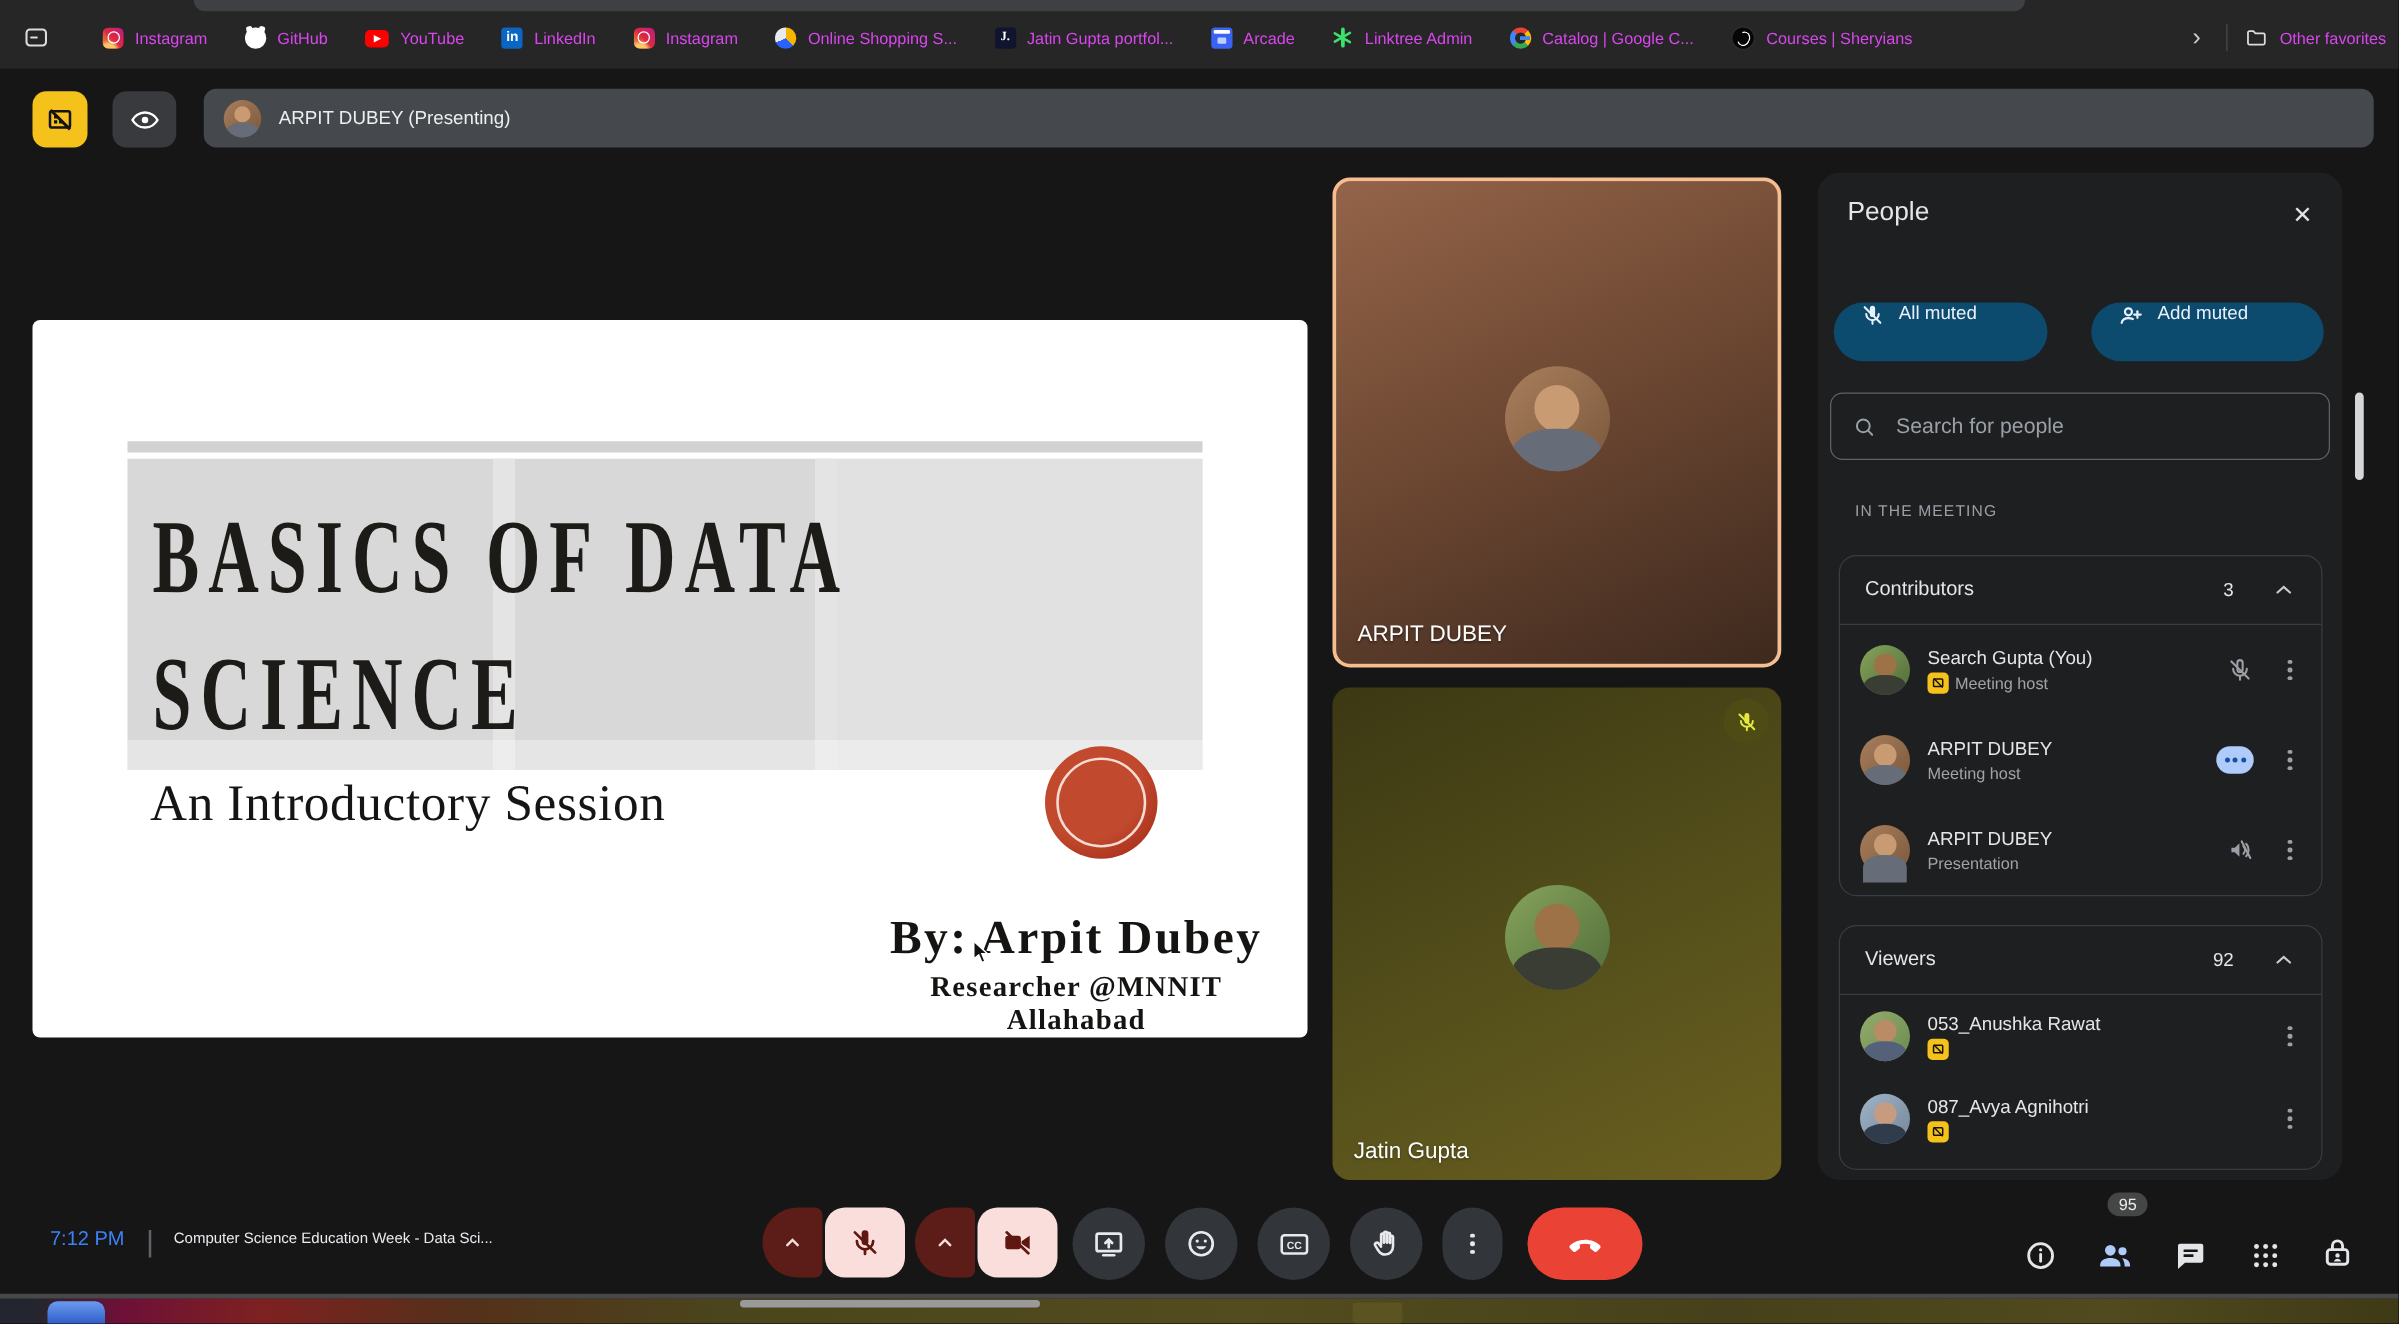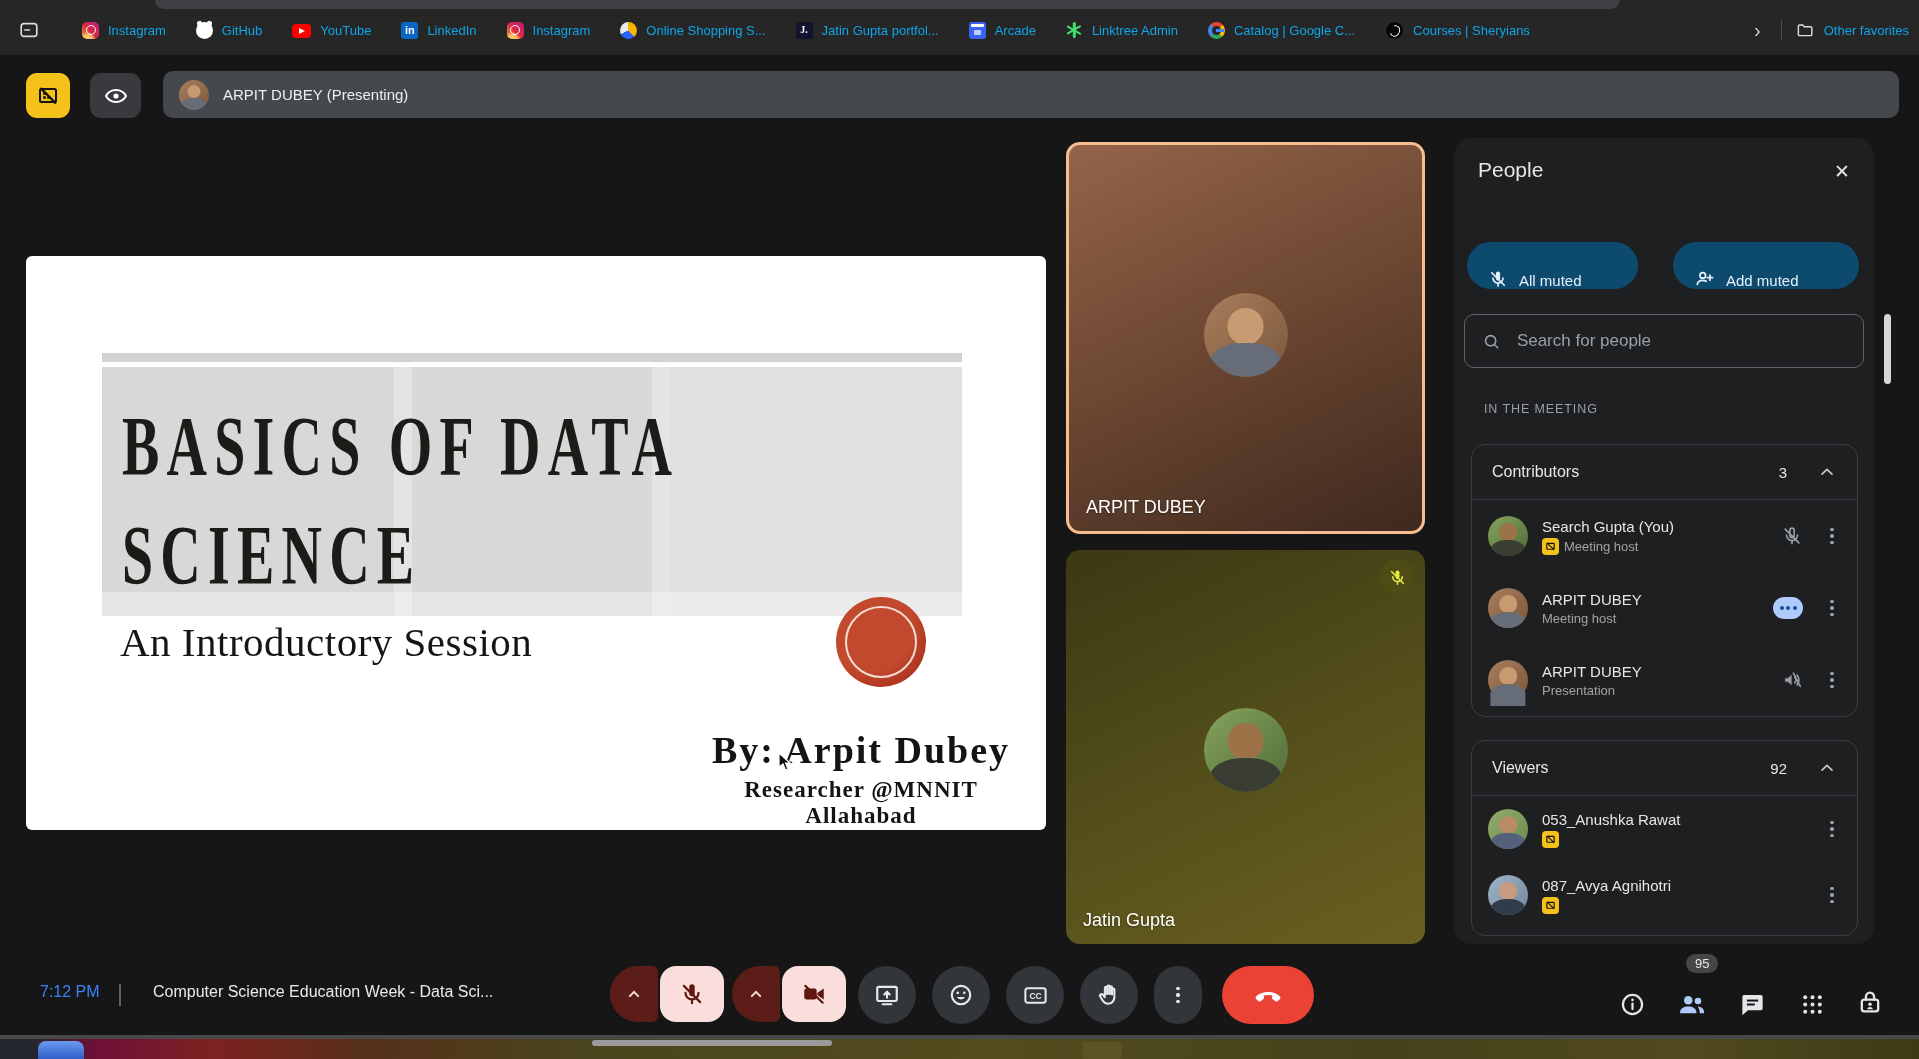--- a/index.html
+++ b/index.html
@@ -5,21 +5,21 @@
   html,body{margin:0;padding:0;background:#000;}
   .screen{position:relative;width:1919px;height:1059px;background:#161617;overflow:hidden;
           font-family:"Liberation Sans",sans-serif;color:#e8eaed;}
   .abs{position:absolute;}
 
   
   .top-chrome{position:absolute;left:0;top:0;width:1919px;height:55px;background:#262626;}
   .addr-sliver{position:absolute;left:155px;top:0;width:1465px;height:9px;background:#3e4044;border-radius:0 0 10px 10px;}
   .fav-bar{position:absolute;left:14px;right:10px;top:11px;height:38px;display:flex;align-items:center;gap:30px;}
   .fav{display:flex;align-items:center;gap:9px;cursor:default;}
-  .fav-label{font-size:13px;color:#0ea5e9;white-space:nowrap;}
+  .fav-label{font-size:13px;color:#d946ef;white-space:nowrap;}
   .sidepanel-btn{display:flex;align-items:center;justify-content:center;width:30px;height:30px;color:#dcdcdc;margin-right:8px;}
   .fav-right{margin-left:auto;display:flex;align-items:center;gap:14px;}
   .fav-chevron{font-size:20px;color:#cfcfcf;line-height:1;padding:0 6px;}
   .fav-sep{width:1px;height:22px;background:#4a4a4a;}
 
   
   .fi{width:17px;height:17px;position:relative;flex:0 0 auto;}
   .fi-insta{border-radius:5px;background:radial-gradient(circle at 30% 110%,#fdc468 0 24%,rgba(0,0,0,0) 40%),linear-gradient(45deg,#f09433,#e6683c 25%,#dc2743 50%,#cc2366 75%,#bc1888);}
   .fi-insta::after{content:"";position:absolute;inset:3.5px;border:1.7px solid #fff;border-radius:50%;}
   .fi-github{border-radius:50%;background:#fff;}
@@ -82,21 +82,21 @@
   .tile-jatin{left:1066px;top:550px;width:359px;height:394px;background:linear-gradient(155deg,#3c3813 0%,#55501b 55%,#6a5f20 100%);}
   .tile-name{position:absolute;left:17px;bottom:13px;font-size:18px;font-weight:500;color:#fff;text-shadow:0 1px 2px rgba(0,0,0,.4);}
   .tile-avatar{position:absolute;left:50%;transform:translateX(-50%);width:84px;height:84px;}
   .tile-arpit .tile-avatar{top:148px;} .tile-jatin .tile-avatar{top:158px;}
   .tile-micbadge{position:absolute;right:10px;top:9px;width:36px;height:36px;border-radius:50%;background:#4f4b15;display:flex;align-items:center;justify-content:center;color:#e3ea3d;}
 
   
   .panel{left:1454px;top:138px;width:420px;height:806px;border-radius:18px;background:#1e1f21;box-sizing:border-box;}
   .panel-title{position:absolute;left:24px;top:20px;font-size:21px;color:#e6e6e6;}
   .panel-close{position:absolute;right:20px;top:18px;font-size:19px;color:#e3e3e3;padding:4px;cursor:default;}
-  .chipbtn{position:absolute;top:104px;height:47px;border-radius:24px;background:#0c4a6e;display:flex;align-items:flex-end;gap:11px;padding:0 21px;box-sizing:border-box;color:#e7f0fb;}
+  .chipbtn{position:absolute;top:104px;height:47px;border-radius:24px;background:#0c4a6e;display:flex;align-items:flex-start;gap:11px;padding:0 21px;box-sizing:border-box;color:#e7f0fb;}
   .chipbtn span{font-size:15px;font-weight:500;white-space:nowrap;}
   .btn-allmuted{left:13px;width:171px;} .btn-addpeople{left:219px;width:186px;}
   .searchbox{position:absolute;left:10px;top:176px;width:400px;height:54px;border:1px solid #5f6368;border-radius:10px;box-sizing:border-box;display:flex;align-items:center;gap:14px;padding:0 17px;color:#9aa0a6;}
   .searchbox input{background:rgba(0,0,0,0);border:none;outline:none;color:#e8eaed;font-size:17px;width:100%;font-family:"Liberation Sans",sans-serif;}
   .searchbox input::placeholder{color:#9aa0a6;}
   .in-meeting{position:absolute;left:30px;top:264px;font-size:12.5px;letter-spacing:.9px;color:#9aa0a6;}
   .pcard{position:absolute;left:17px;width:387px;border:1px solid #393c40;border-radius:14px;box-sizing:border-box;overflow:hidden;}
   .pcard-head{height:54px;display:flex;align-items:center;padding:0 20px;border-bottom:1px solid #393c40;}
   .pcard-title{font-size:16px;font-weight:500;color:#e6e6e6;}
   .pcard-count{margin-left:auto;font-size:15px;font-weight:500;color:#e6e6e6;}
@@ -113,21 +113,21 @@
   .speak-pill{width:30px;height:22px;border-radius:11px;background:#aecbfa;display:flex;align-items:center;justify-content:center;gap:2.5px;}
   .speak-pill i{width:4px;height:4px;border-radius:50%;background:#174ea6;}
   .ybadge{width:17px;height:17px;border-radius:4px;background:#f5c21b;display:flex;align-items:center;justify-content:center;color:#161410;flex:0 0 auto;}
   .pin-chip{position:absolute;left:50%;transform:translateX(-50%);bottom:-3px;color:#fff;}
   .vrow{height:66px;}
   .page-scrollbar{left:1884px;top:314px;width:7px;height:70px;border-radius:4px;background:#d4d6d8;}
 
   
   .time{left:40px;top:983px;font-size:16px;font-weight:500;color:#3b82f6;}
   .bb-sep{left:119px;top:984px;width:1.5px;height:22px;background:#5f6368;}
-  .meet-title{left:153px;top:983px;font-size:16px;color:#e8eaed;white-space:nowrap;}
+  .meet-title{left:139px;top:983px;font-size:12px;color:#e8eaed;white-space:nowrap;}
   .ctl{display:flex;align-items:center;justify-content:center;}
   .seg-chev{width:48px;height:56px;border-radius:28px 6px 6px 28px;background:#5c1d18;color:#f5dcd9;}
   .seg-main{width:64px;height:56px;border-radius:16px;background:#f9dedc;color:#5f1710;}
   .circle-btn{width:58px;height:58px;border-radius:50%;background:#323539;color:#e8eaed;}
   .more-pill{width:48px;height:58px;border-radius:29px;background:#323539;}
   .end-btn{width:92px;height:58px;border-radius:30px;background:#ea4335;color:#fff;}
   .right-ic{width:40px;height:40px;color:#e3e5e8;}
   .people-ic{color:#aecbfa;}
   .count-badge{left:1686px;top:954px;background:#444746;border-radius:11px;padding:2px 9px;font-size:13px;color:#e8eaed;}
 

